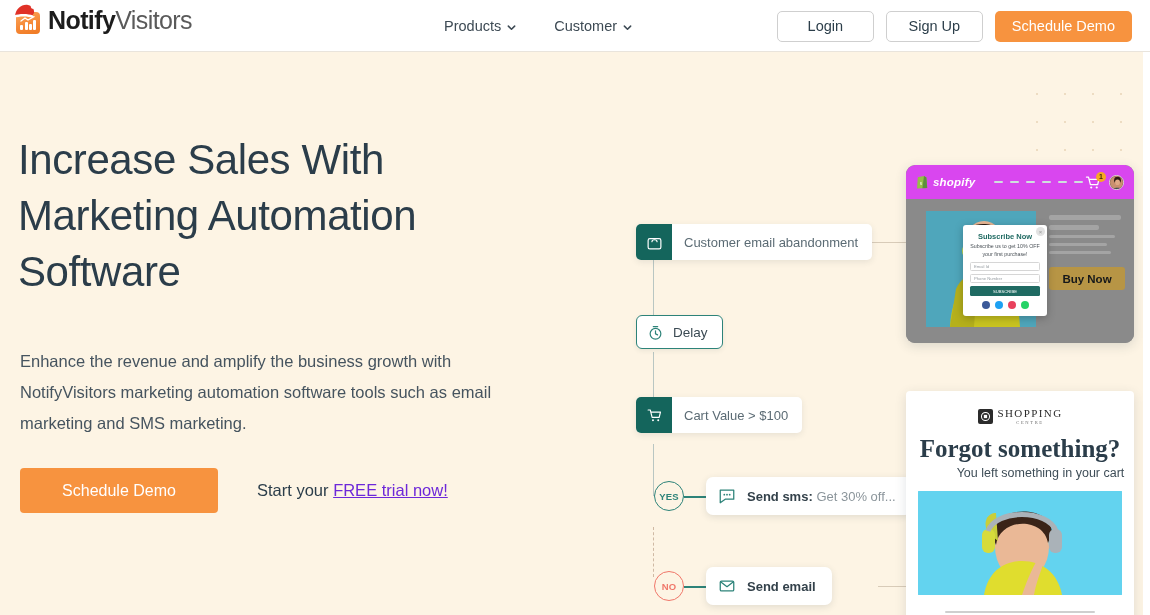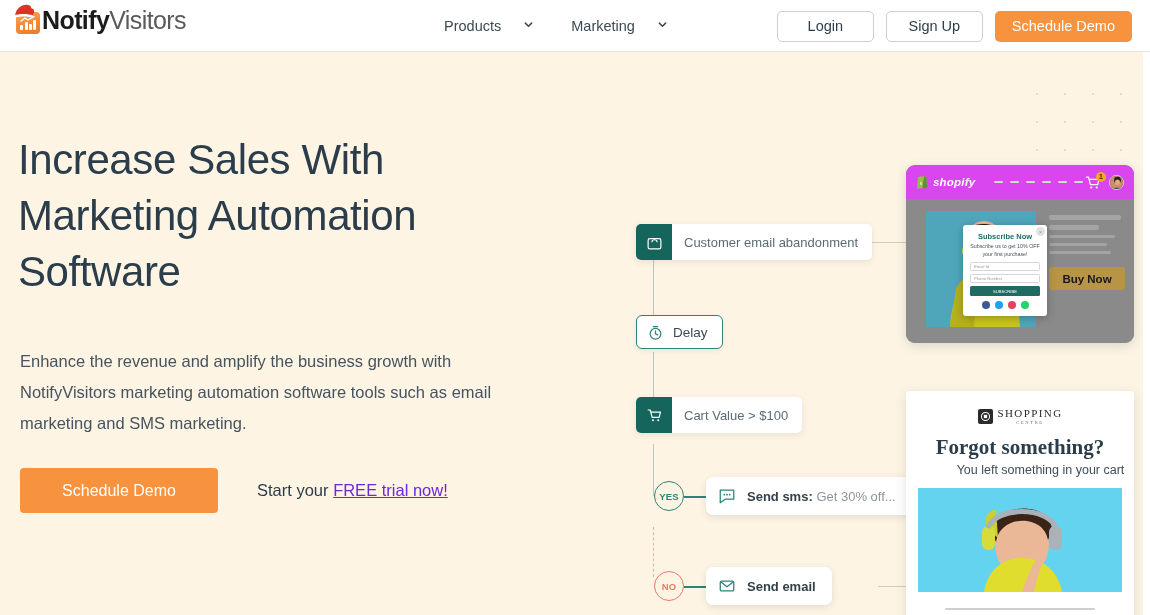--- a/index.html
+++ b/index.html
@@ -25,27 +25,27 @@
     border-radius:4px;
   }
   .logo-bars{ position:absolute; left:4px; top:11px; width:16px; height:12px; }
   .logo-bars i{ position:absolute; bottom:0; width:3px; background:#fff; border-radius:1px; display:block; }
   .logo-bars i:nth-child(1){ left:0px; height:5px; }
   .logo-bars i:nth-child(2){ left:4.5px; height:8px; }
   .logo-bars i:nth-child(3){ left:9px; height:6px; }
   .logo-bars i:nth-child(4){ left:13px; height:10px; }
   .logo-arrow{ position:absolute; left:4px; top:9px; width:15px; height:6px; }
   .santa{ position:absolute; left:-3px; top:-4px; width:24px; height:16px; }
-  .logo-text{ font-size:25px; font-weight:700; letter-spacing:-0.6px; line-height:1; }
+  .logo-text{ margin-left:6px; font-size:25px; font-weight:700; letter-spacing:-0.6px; line-height:1; }
   .logo-text .a{ color:#1c1c1c; }
   .logo-text .b{ color:#5a5a5a; font-weight:400; }
 
   .nav{ position:absolute; left:444px; top:0; height:52px; display:flex; align-items:center; gap:38px; }
   .nav-item{
-    font-size:14.5px; color:#3d4a54; display:flex; align-items:center; gap:23px;
+    font-size:14.5px; color:#3d4a54; display:flex; align-items:flex-end; gap:6px;
     cursor:pointer; white-space:nowrap;
   }
   .chev{ display:inline-block; width:9px; height:9px; position:relative; top:-2px; }
 
   .hdr-actions{ position:absolute; right:18px; top:0; height:52px; display:flex; align-items:center; gap:12px; }
   .btn{
     font-family:"Liberation Sans", sans-serif; font-size:14.5px; cursor:pointer;
     display:inline-flex; align-items:center; justify-content:center;
   }
   .btn-outline{
@@ -184,21 +184,21 @@
   .mail-card{
     position:absolute; left:906px; top:339px; width:228px; height:276px;
     background:#fff; border-radius:4px; overflow:hidden;
     box-shadow:0 3px 12px rgba(40,60,70,.14);
   }
   .mail-brand{ display:flex; align-items:center; justify-content:center; gap:5px; margin-top:16px; }
   .mail-brand-mark{ width:15px; height:15px; border-radius:2px; background:#2b2b2b; display:flex; align-items:center; justify-content:center; }
   .mail-brand-txt{ font-family:"Liberation Serif", serif; font-size:11px; letter-spacing:1.4px; color:#2b2b2b; }
   .mail-brand-sub{ font-family:"Liberation Serif", serif; font-size:4.6px; letter-spacing:1.6px; color:#6f6f6f; text-align:center; margin-top:1px; }
   .mail-h1{
-    font-family:"Liberation Serif", serif; font-weight:700; font-size:21px;
+    font-family:"Liberation Serif", serif; font-weight:700; font-size:25px;
     color:#2b3d4a; text-align:center; margin-top:10px;
   }
   .mail-h2{ font-size:12.5px; color:#3e4d57; text-align:center; margin-top:3px;padding-left:41px; }
   .mail-photo{
     margin:11px 12px 0; height:104px; border-radius:1px;
     background:linear-gradient(180deg,#6bd5f0 0%,#5cccea 100%); overflow:hidden; position:relative;
   }
   .mail-rule{ margin:16px auto 0; height:2px; background:#cfcfcf; border-radius:2px; }
 </style>
 </head>
@@ -230,21 +230,21 @@
   </div>
 
   <div class="nav">
     <div class="nav-item">
       <span>Products</span>
       <svg class="chev" viewBox="0 0 10 10">
         <polyline points="1.5,3.5 5,7 8.5,3.5" fill="none" stroke="#3d4a54" stroke-width="1.7" stroke-linecap="round" stroke-linejoin="round"></polyline>
       </svg>
     </div>
     <div class="nav-item">
-      <span>Marketing</span>
+      <span>Customer</span>
       <svg class="chev" viewBox="0 0 10 10">
         <polyline points="1.5,3.5 5,7 8.5,3.5" fill="none" stroke="#3d4a54" stroke-width="1.7" stroke-linecap="round" stroke-linejoin="round"></polyline>
       </svg>
     </div>
   </div>
 
   <div class="hdr-actions">
     <button class="btn btn-outline">Login</button>
     <button class="btn btn-outline">Sign Up</button>
     <button class="btn btn-orange">Schedule Demo</button>

